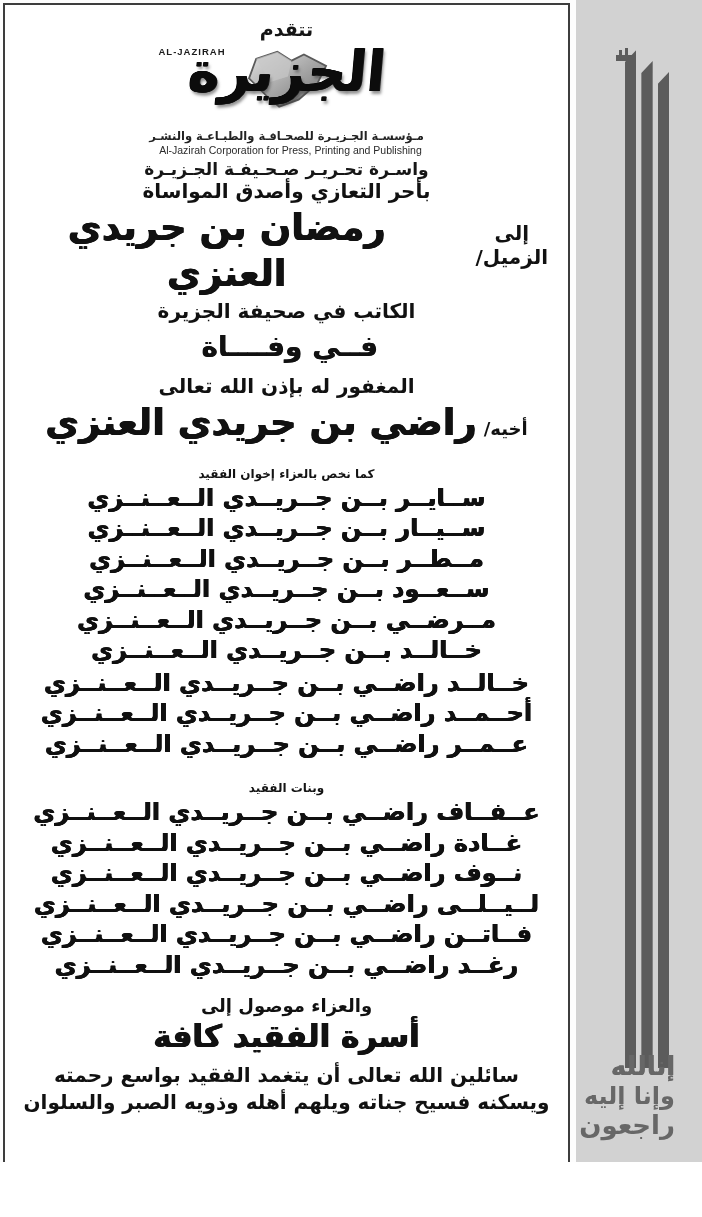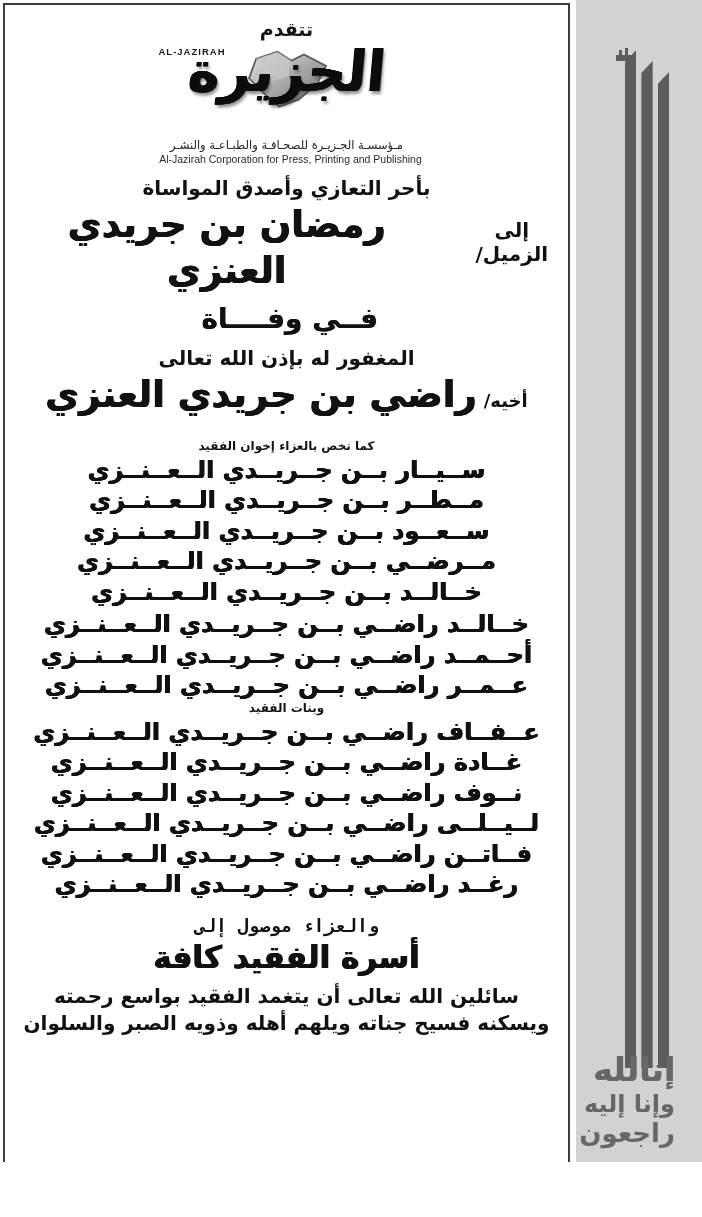--- a/index.html
+++ b/index.html
@@ -19,48 +19,48 @@
   .latin-name{
     position:absolute;left:22px;top:4px;font-size:9.5px;font-weight:bold;
     letter-spacing:1px;color:#1c1c1c;font-family:"Liberation Sans",sans-serif;
   }
   .map-blob{position:absolute;left:95px;top:8px;width:112px;height:62px;}
   .arabic-logo{
     position:absolute;left:0;right:0;top:-8px;font-size:54px;font-weight:bold;
     color:#0c0c0c;transform:skewX(-5deg) scaleY(1.04);line-height:76px;
     text-shadow:2px 3px 3px rgba(60,60,60,.55), .6px 0 #000, -.6px 0 #000, 0 .6px #000;
   }
-  .org-ar{font-size:11.5px;font-weight:normal;color:#232323;margin-top:20px;}
+  .org-ar{font-size:11.5px;font-weight:bold;color:#232323;margin-top:11px;}
   .org-en{font-size:10.5px;color:#2b2b2b;margin-top:1px;direction:ltr;
           font-family:"Liberation Sans",sans-serif;padding-left:8px;}
   .editorial{font-size:17px;font-weight:bold;color:#161616;margin-top:3px;}
   
-  .condolence{margin-top:11px;font-size:20px;font-weight:bold;}
+  .condolence{font-size:20px;font-weight:bold;}
   .pair{display:flex;justify-content:center;align-items:baseline;gap:7px;margin-top:2px;}
   .pair .prefix{font-size:20px;font-weight:bold;}
   .pair .big-name{font-size:37px;font-weight:bold;letter-spacing:0;line-height:1.25;
     text-shadow:.5px 0 currentColor,-.5px 0 currentColor;}
   .recipient-title{margin-top:1px;font-size:20px;font-weight:bold;}
   .death-line{margin-top:7px;font-size:28px;font-weight:bold;
     text-shadow:.5px 0 currentColor;padding-left:6px;}
   .mercy-line{margin-top:11px;font-size:20px;font-weight:bold;}
   .deceased-row{margin-top:2px;}
   .deceased-row .prefix{font-size:18px;}
   
   .section-heading{font-size:12px;font-weight:bold;color:#141414;}
   .h-brothers{margin-top:21px;}
   .h-sons{margin-top:11px;}
-  .h-daughters{margin-top:0;text-align:center;}
+  .h-daughters{margin-top:22px;text-align:center;}
   .names-list{margin-top:2px;}
   .name-line{
     font-size:24px;font-weight:bold;line-height:30.5px;color:#101010;
     text-shadow:.4px 0 currentColor,-.4px 0 currentColor;white-space:nowrap;
   }
   
-  .extended{margin-top:15px;font-size:18px;font-weight:bold;font-family:Liberation Mono, monospace;}
+  .extended{margin-top:15px;font-size:18px;font-weight:bold;}
   .family-line{margin-top:2px;font-size:31px;font-weight:bold;
     text-shadow:.6px 0 currentColor,-.6px 0 currentColor;}
   .prayer{font-size:20px;font-weight:bold;}
   .prayer-1{margin-top:9px;}
   .prayer-2{margin-top:3px;}
   
   .sidebar{
     position:absolute;left:576px;top:0;width:126px;height:1217px;
     background:#d2d2d2;direction:rtl;
   }
@@ -68,21 +68,21 @@
     display:flex;gap:5px;}
   .stripe{flex:1;background:#5c5c5c;}
   .stripe-a{margin-top:22px;clip-path:polygon(0 12px,100% 0,100% 100%,0 100%);}
   .stripe-b{margin-top:11px;clip-path:polygon(0 12px,100% 0,100% 100%,0 100%);}
   .stripe-c{margin-top:0;  clip-path:polygon(0 12px,100% 0,100% 100%,0 100%);}
   .shadda{position:absolute;left:40px;top:46px;}
   .sidebar-text{
     position:absolute;right:27px;top:1053px;text-align:right;color:#676767;
     font-weight:bold;line-height:1.05;
   }
-  .st-1{font-size:33px;text-shadow:.5px 0 currentColor;}
+  .st-1{font-size:26px;text-shadow:.5px 0 currentColor;}
   .st-2{font-size:24px;margin-top:4px;}
   .st-3{font-size:26px;margin-top:3px;letter-spacing:1px;}
 </style>
 </head>
 <body>
 
 <div class="canvas">
 
   <div class="main-box">
 
@@ -99,38 +99,41 @@
           </linearGradient>
         </defs>
         <path d="M14,10 L38,2 L54,12 L68,5 L93,18 L83,38 L62,56 L40,64 L26,52 L6,32 Z" fill="url(#mapg)" stroke="#5a5a5a" stroke-width="2"></path>
         <path d="M14,10 L38,2 L54,12 L50,30 L30,36 Z" fill="#c7c7c7" opacity="0.7"></path>
       </svg>
       <div class="arabic-logo">الجزيرة</div>
     </div>
 
     <div class="org-ar">مـؤسسـة الجـزيـرة للصحـافـة والطبـاعـة والنشـر</div>
     <div class="org-en">Al-Jazirah Corporation for Press, Printing and Publishing</div>
+    <div class="editorial">واسـرة تحـريـر صـحـيفـة الجـزيـرة</div>
 
     <div class="condolence">بأحر التعازي وأصدق المواساة</div>
 
     <div class="pair">
       <span class="prefix">إلى الزميل/</span>
       <span class="big-name">رمضان بن جريدي العنزي</span>
     </div>
+    <div class="recipient-title">الكاتب في صحيفة الجزيرة</div>
 
     <div class="death-line">فــي وفــــاة</div>
     <div class="mercy-line">المغفور له بإذن الله تعالى</div>
 
     <div class="pair deceased-row">
       <span class="prefix">أخيه/</span>
       <span class="big-name">راضي بن جريدي العنزي</span>
     </div>
 
     <div class="section-heading h-brothers">كما نخص بالعزاء إخوان الفقيد</div>
     <div class="names-list">
+      <div class="name-line">ســايــر بــن جــريــدي الــعــنــزي</div>
       <div class="name-line">ســيــار بــن جــريــدي الــعــنــزي</div>
       <div class="name-line">مــطــر بــن جــريــدي الــعــنــزي</div>
       <div class="name-line">ســعــود بــن جــريــدي الــعــنــزي</div>
       <div class="name-line">مــرضــي بــن جــريــدي الــعــنــزي</div>
       <div class="name-line">خــالــد بــن جــريــدي الــعــنــزي</div>
     </div>
 
     <div class="names-list">
       <div class="name-line">خــالــد راضــي بــن جــريــدي الــعــنــزي</div>
       <div class="name-line">أحــمــد راضــي بــن جــريــدي الــعــنــزي</div>

